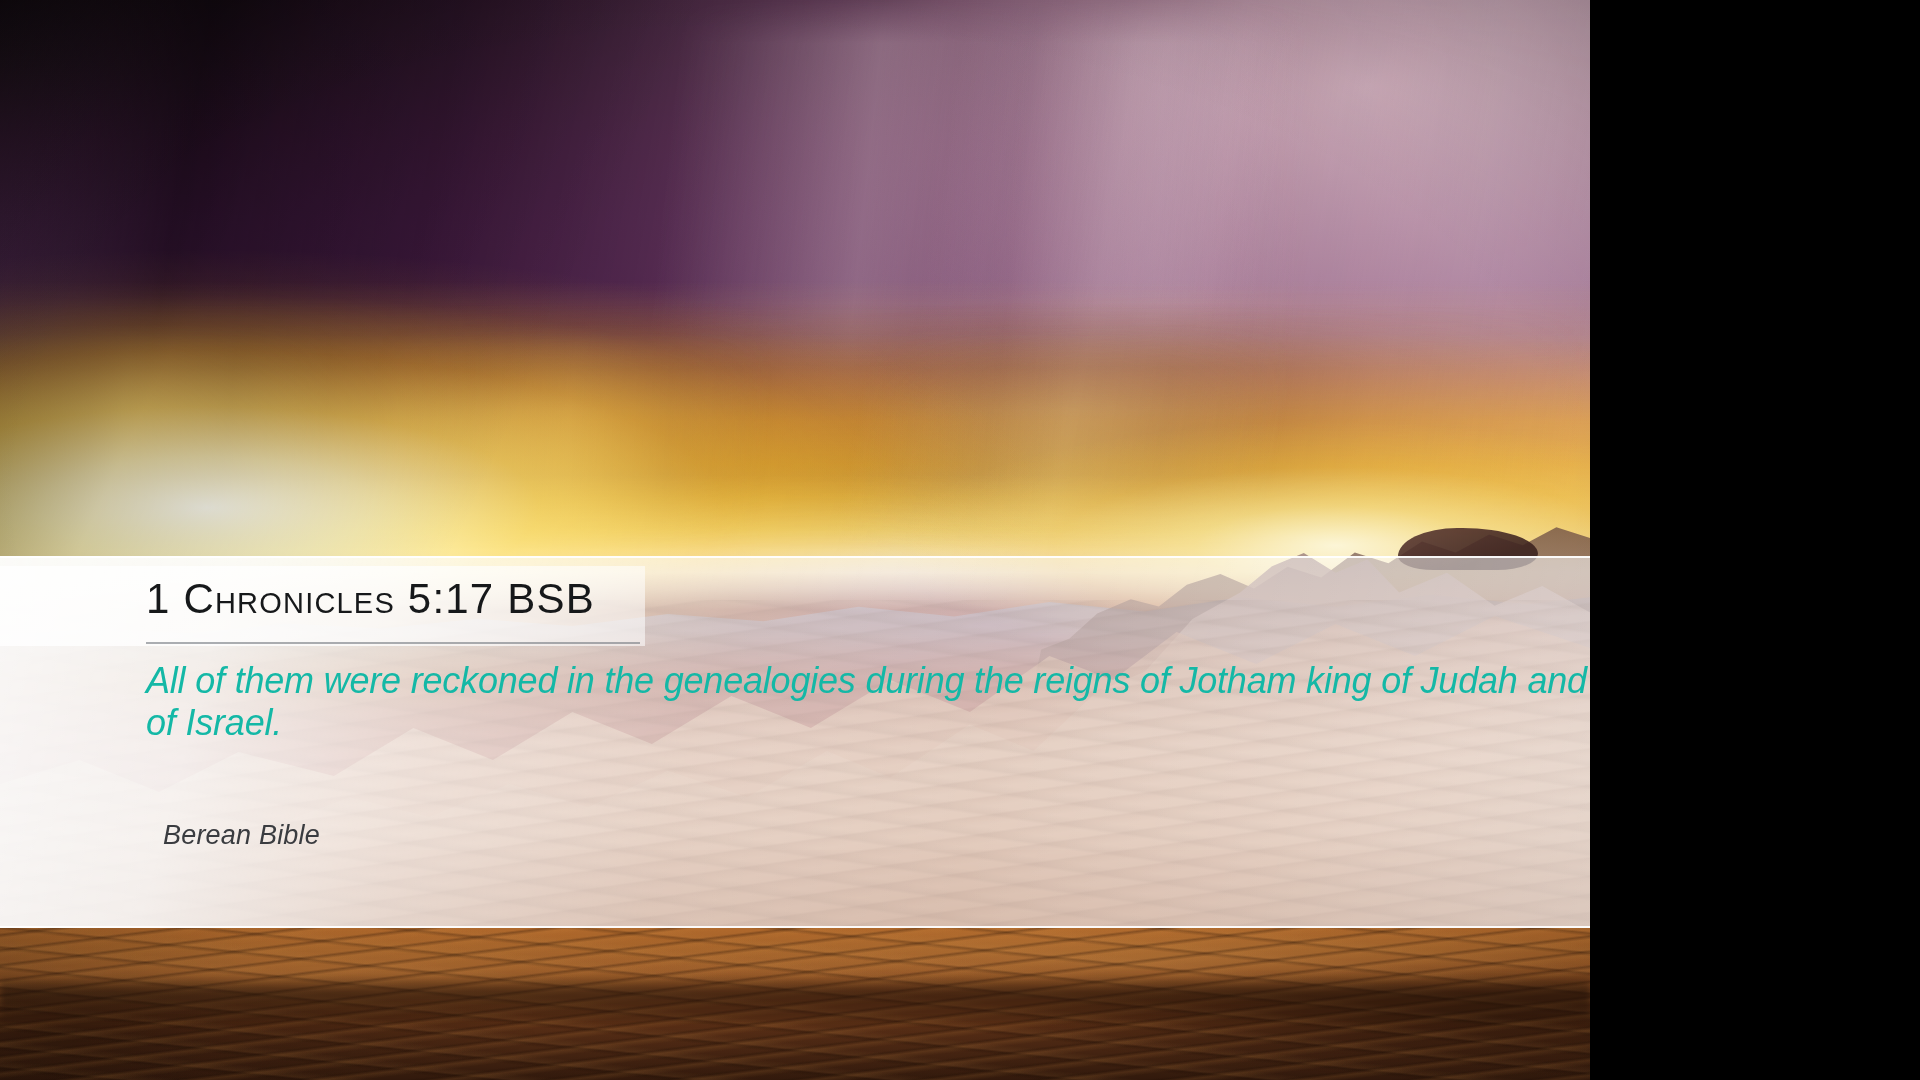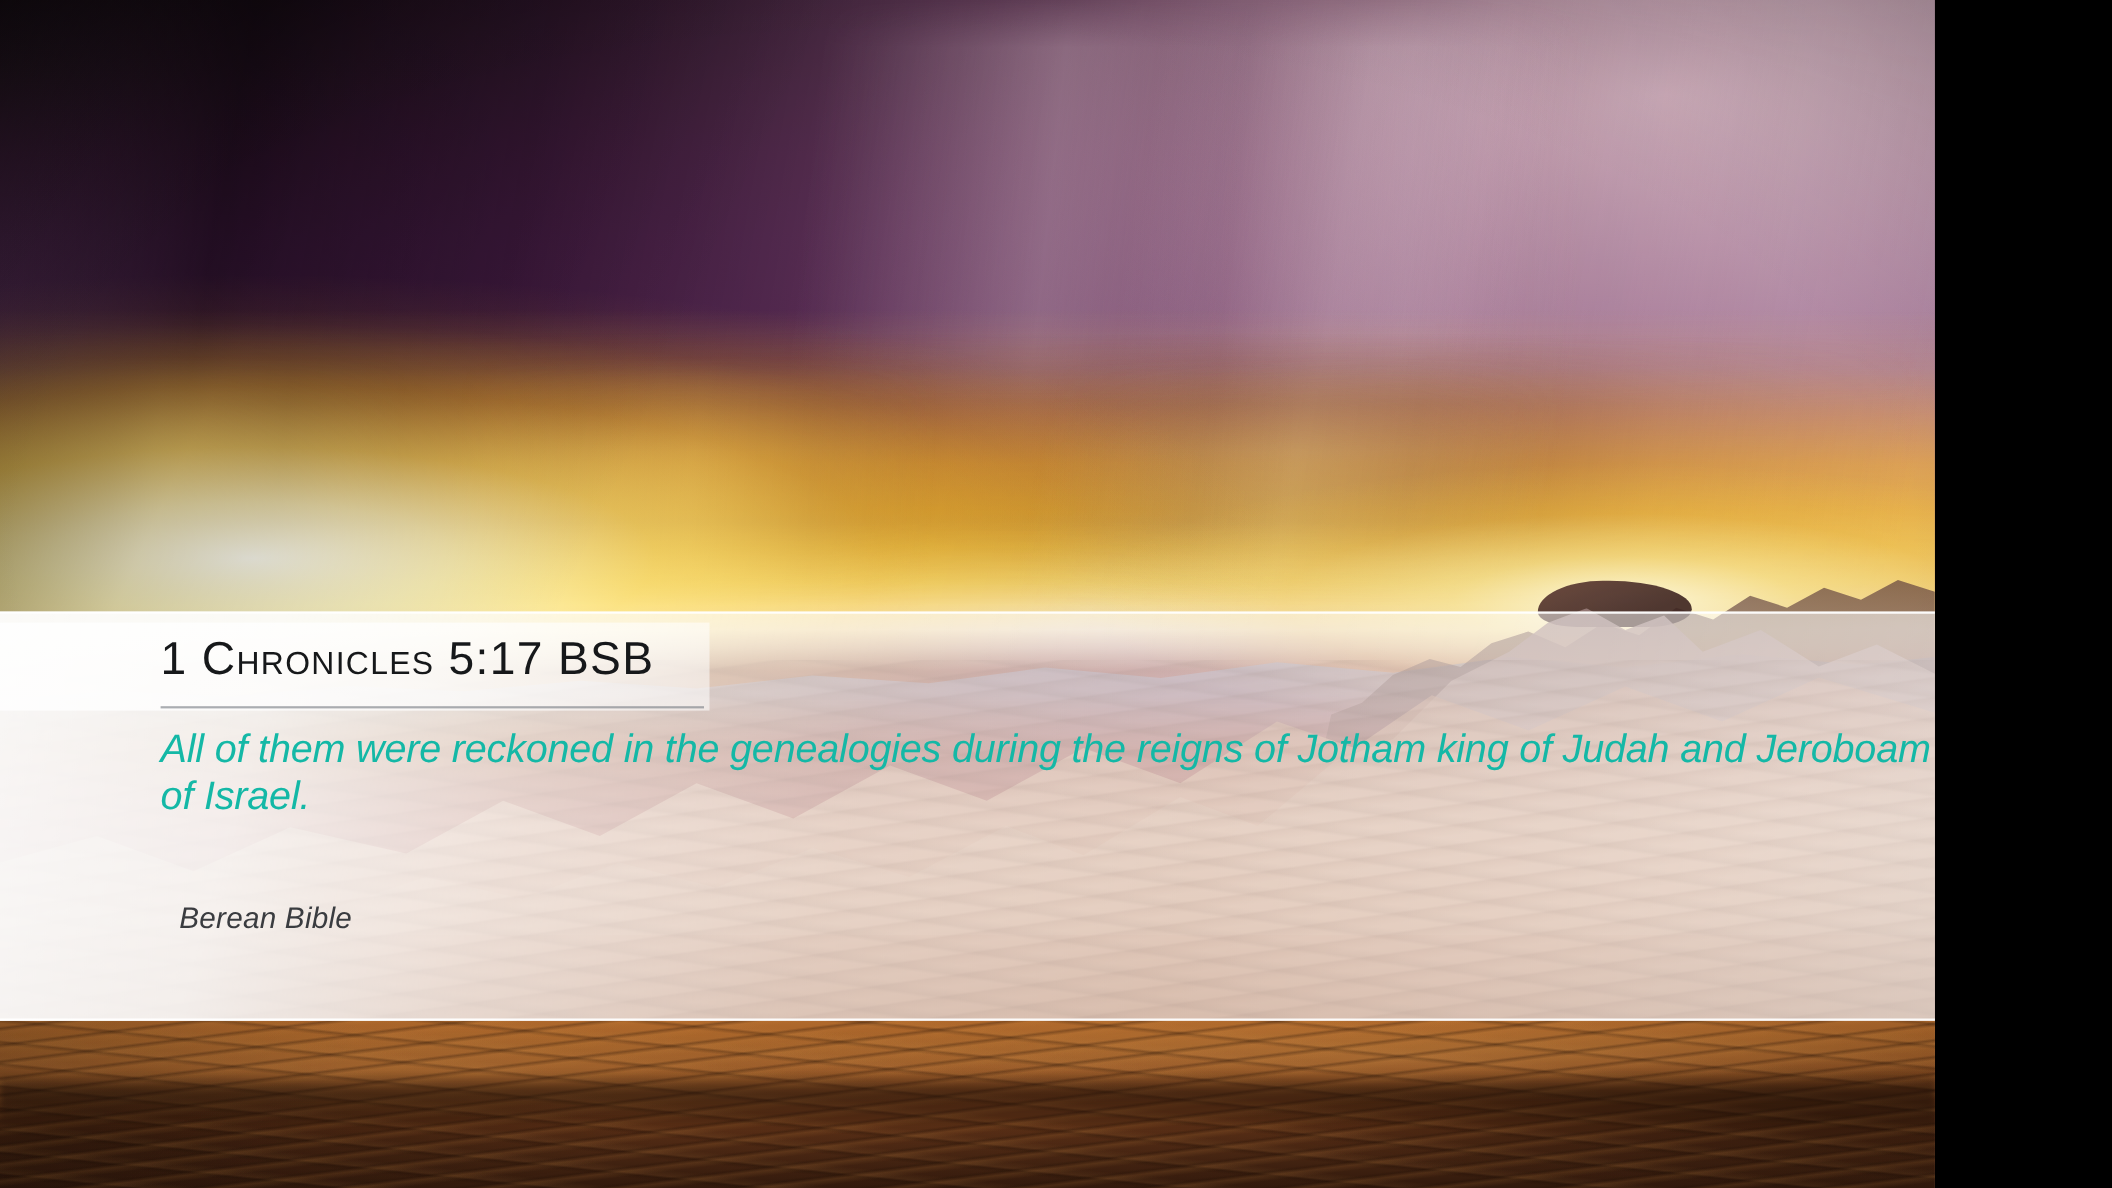--- a/index.html
+++ b/index.html
@@ -6,24 +6,25 @@
     margin: 0;
     padding: 0;
     background: #000;
   }
   body {
     font-family: "Liberation Sans", sans-serif;
   }
 
   #scene {
     position: relative;
-    width: 1759px;
+    width: 1545px;
     height: 1080px;
     overflow: hidden;
     background: #2a1522;
+    padding-left: 45px;
   }
 
   
   .layer { position: absolute; inset: 0; }
 
   
   .sky-base {
     background:
       linear-gradient(to bottom,
         #1b0f18 0%,

